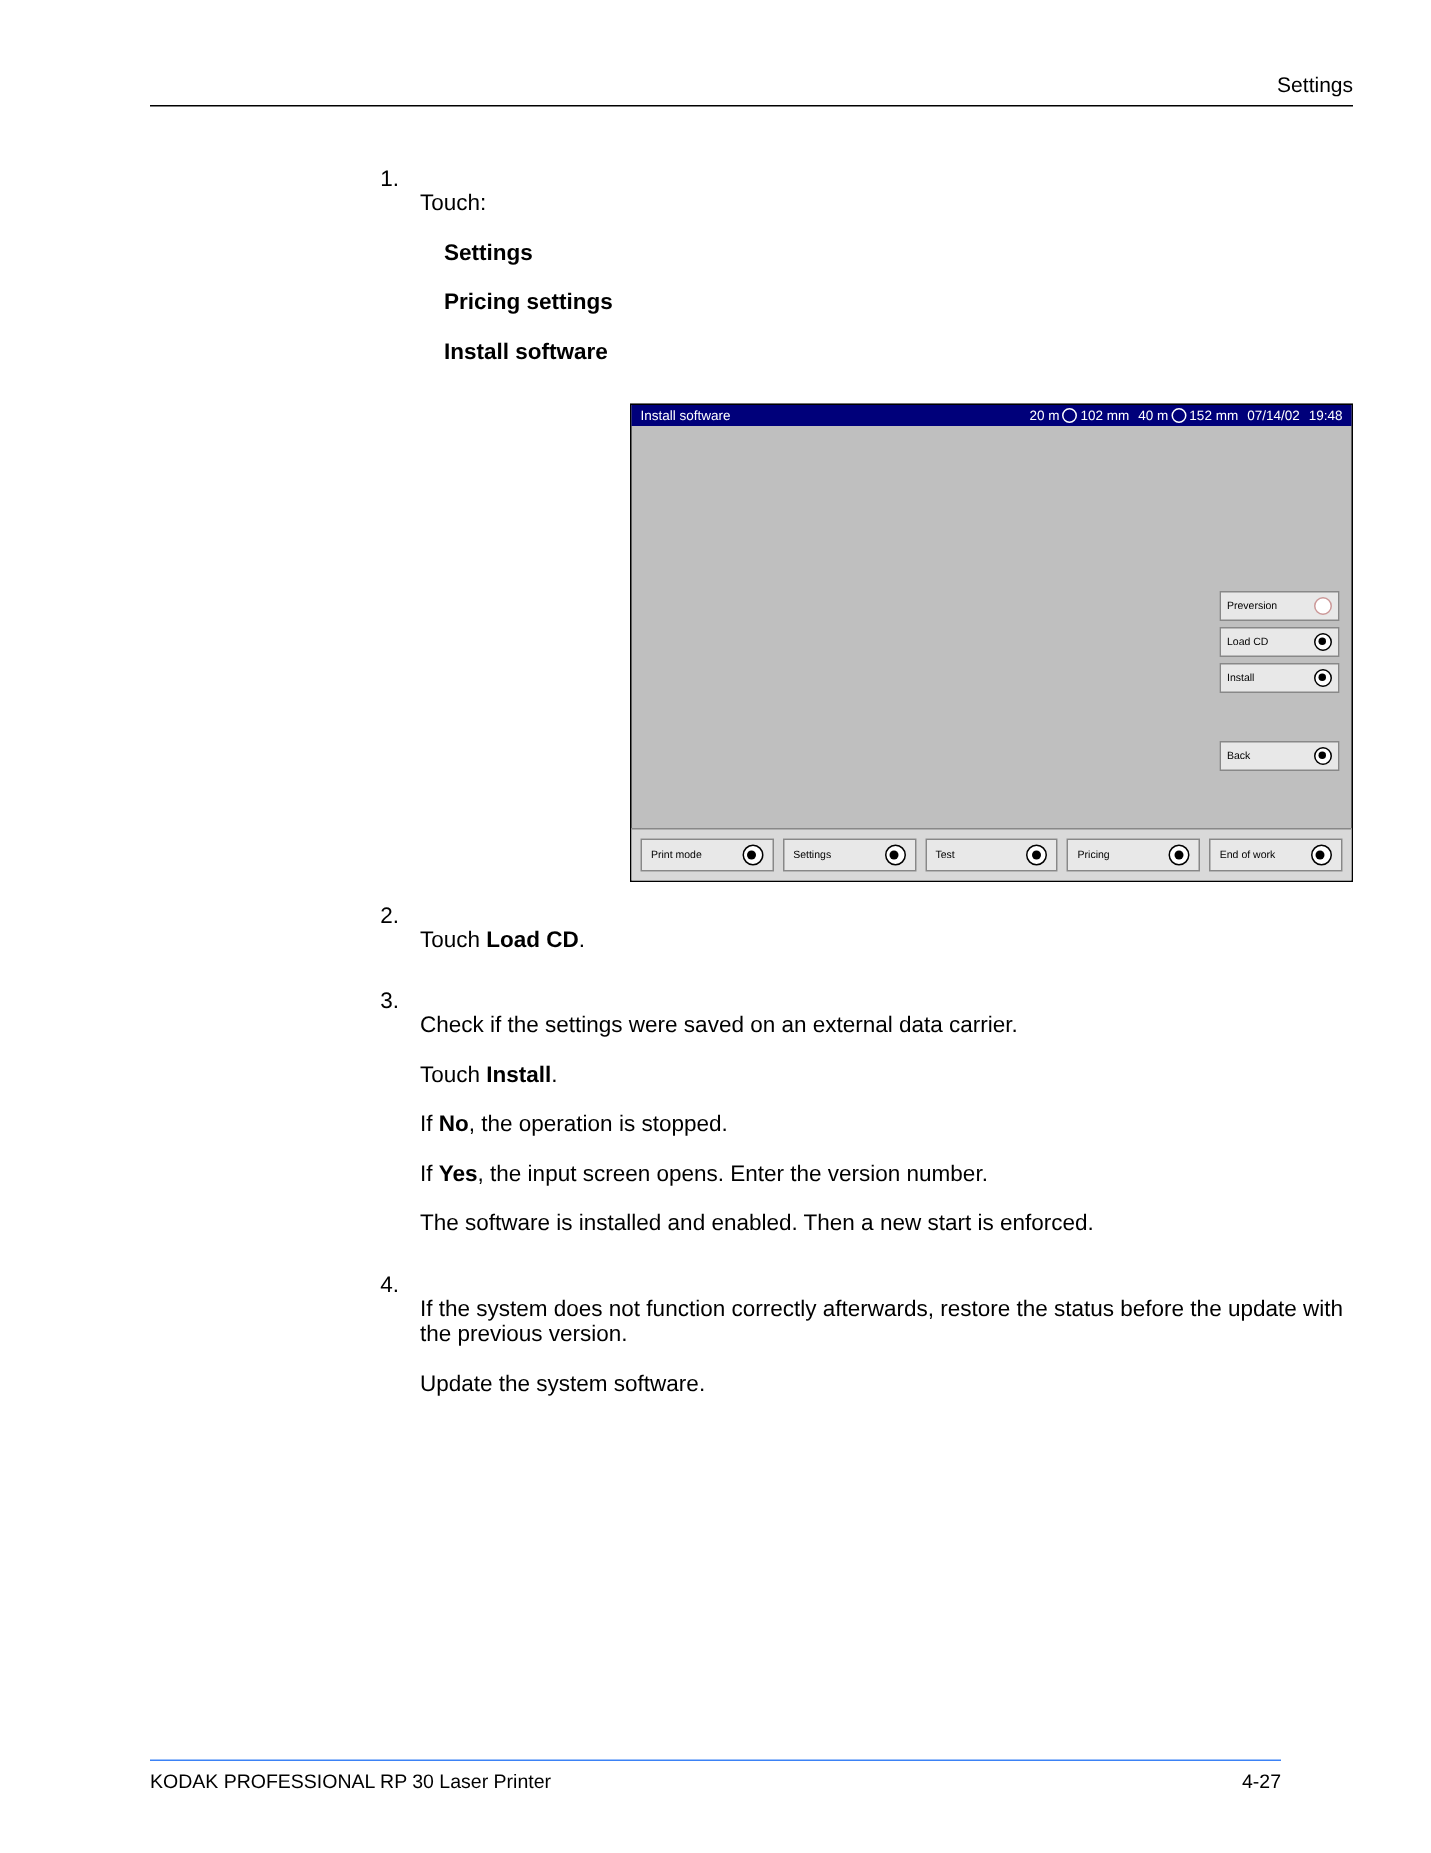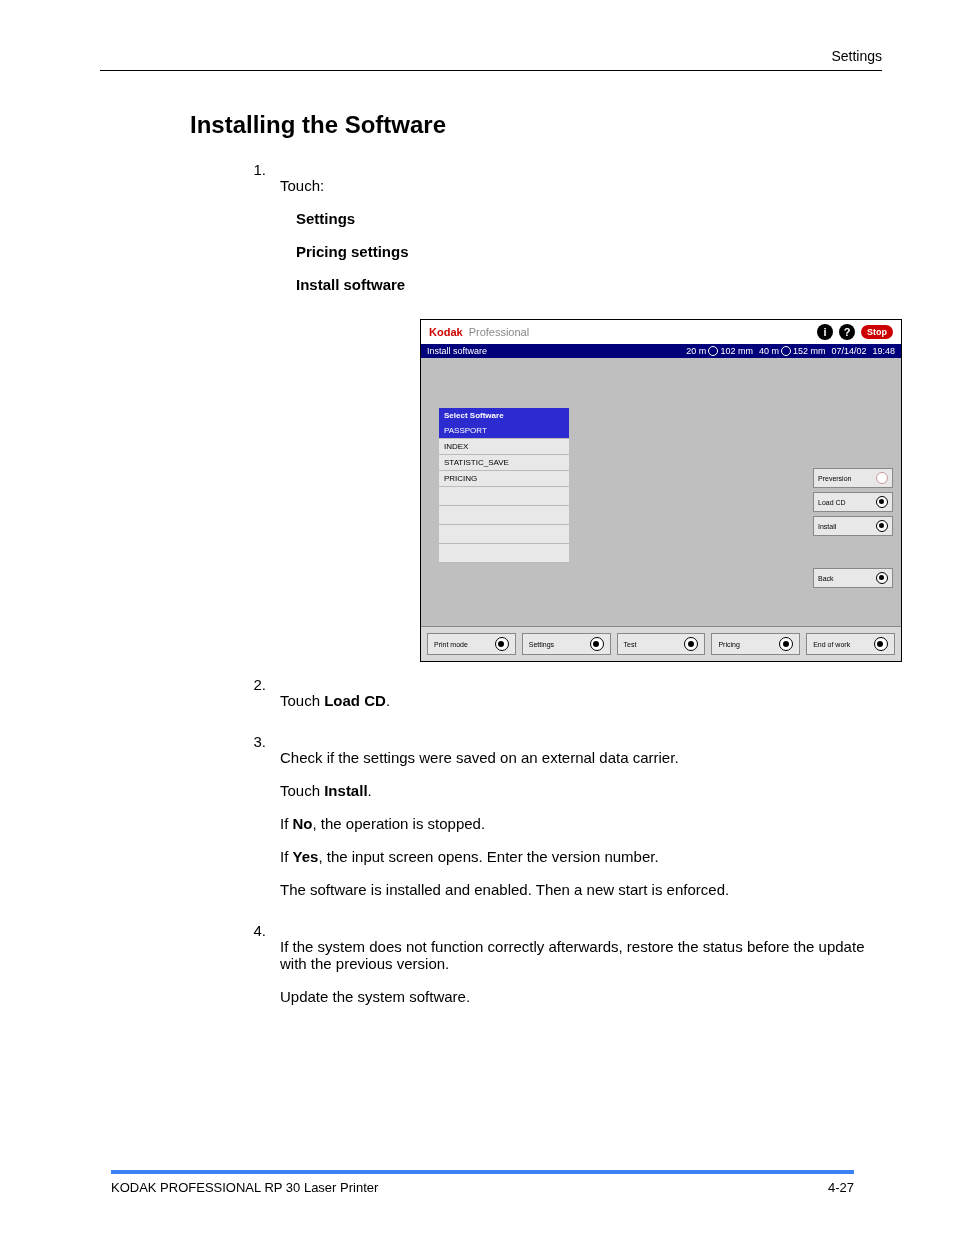--- a/index.html
+++ b/index.html
@@ -4,21 +4,21 @@
 <style>
   body {
     margin: 0;
     padding: 0;
     background: #fff;
     font-family: Arial, Helvetica, sans-serif;
     color: #000;
     width: 954px;
   }
   .page {
-    padding: 48px 72px 40px 100px;
+    padding: 48px 52px 40px 100px;
     box-sizing: border-box;
     min-height: 1235px;
     position: relative;
   }
   .top-border { border-bottom: 1px solid #000; margin-bottom: 40px; }
   .running-head { text-align: right; font-size: 14px; padding-bottom: 6px; }
   h1.section-title { font-size: 24px; font-weight: bold; margin: 0 0 22px 90px; }
   .steps { margin-left: 140px; font-size: 15px; }
   .step { display: flex; align-items: flex-start; margin-bottom: 8px; }
   .step-num { width: 26px; text-align: right; margin-right: 14px; }
@@ -106,87 +106,67 @@
   .bbtn {
     flex: 1; background: #e8e8e8; border: 1px solid #888;
     display: flex; align-items: center; padding: 3px 6px;
     font-size: 7px; gap: 6px;
   }
   .bbtn .lbl { flex: 1; }
   .bbtn .ring { width: 14px; height: 14px; }
   .bbtn .ring.filled::after { width:6px; height:6px; left:2.5px; top:2.5px; }
 
   .footer {
-    position: absolute; bottom: 40px; left: 111px; right: 100px;
-    border-top: 4px solid #3b82f6; padding-top: 6px;
+    position: absolute; bottom: 40px; left: 100px; right: 100px;
+    border-top: 1px solid #3b82f6; padding-top: 6px;
     display: flex; font-size: 13px;
   }
   .footer .fill { flex: 1; }
 </style>
 </head>
 <body>
 
 <div class="page">
   <div class="top-border">
     <div class="running-head">Settings</div>
   </div>
 
-  <h1 class="section-title">Installing the Software</h1>
 
   <div class="steps">
 
     <div class="step">
       <div class="step-num">1.</div>
       <div class="step-body">
         <div class="line">Touch:</div>
         <div class="indent-list">
           <div class="line bold">Settings</div>
           <div class="line bold">Pricing settings</div>
           <div class="line bold">Install software</div>
         </div>
       </div>
     </div>
 
     <div class="ui-mock">
-      <div class="ui-topbar">
-        <span class="brand-red">Kodak</span>
-        <span class="brand-gray">Professional</span>
-        <span class="spacer"></span>
-        <span class="circ-icon">i</span>
-        <span class="circ-icon">?</span>
-        <span class="stop-pill">Stop</span>
-      </div>
       <div class="ui-titlebar">
         <span>Install software</span>
         <span class="spacer"></span>
         <span class="status-seg">
           <span>20 m</span>
           <span class="paper-icon"></span>
           <span>102 mm</span>
         </span>
         <span class="status-seg">
           <span>40 m</span>
           <span class="paper-icon"></span>
           <span>152 mm</span>
         </span>
         <span class="status-seg">07/14/02</span>
         <span class="status-seg">19:48</span>
       </div>
       <div class="ui-body">
-        <div class="soft-list">
-          <div class="hdr">Select Software</div>
-          <div class="row sel">PASSPORT</div>
-          <div class="row">INDEX</div>
-          <div class="row">STATISTIC_SAVE</div>
-          <div class="row">PRICING</div>
-          <div class="row empty"></div>
-          <div class="row empty"></div>
-          <div class="row empty"></div>
-          <div class="row empty"></div>
-        </div>
         <div class="side-buttons">
           <div class="sbtn">
             <span class="lbl">Preversion</span>
             <span class="ring empty"></span>
           </div>
           <div class="sbtn">
             <span class="lbl">Load CD</span>
             <span class="ring filled"></span>
           </div>
           <div class="sbtn">

